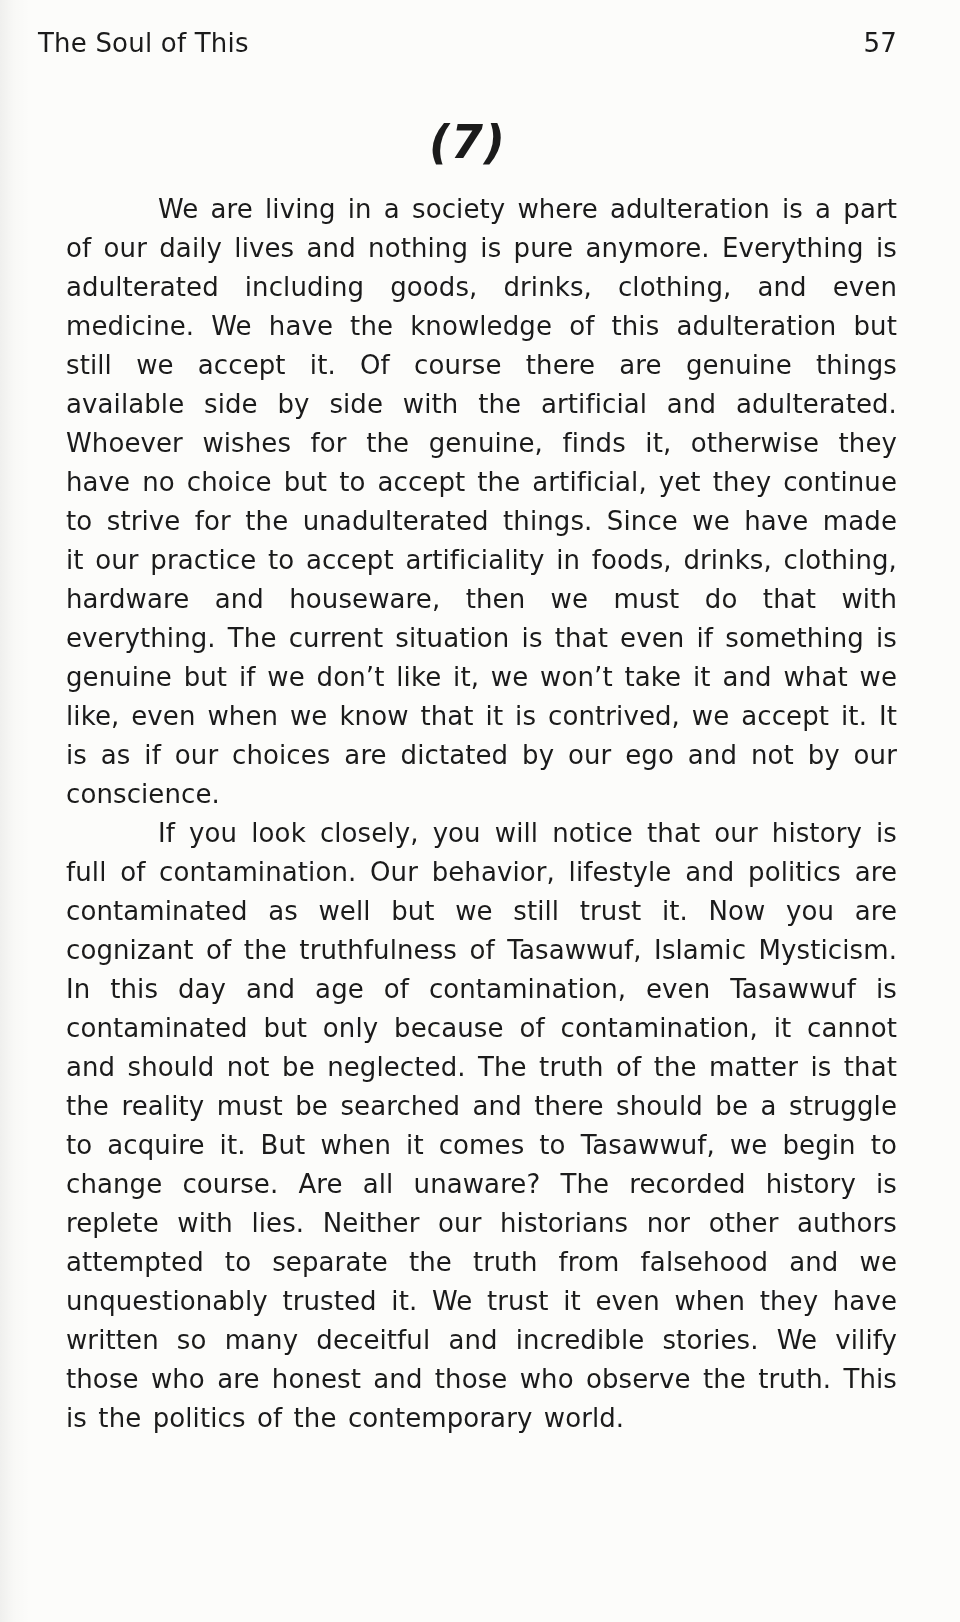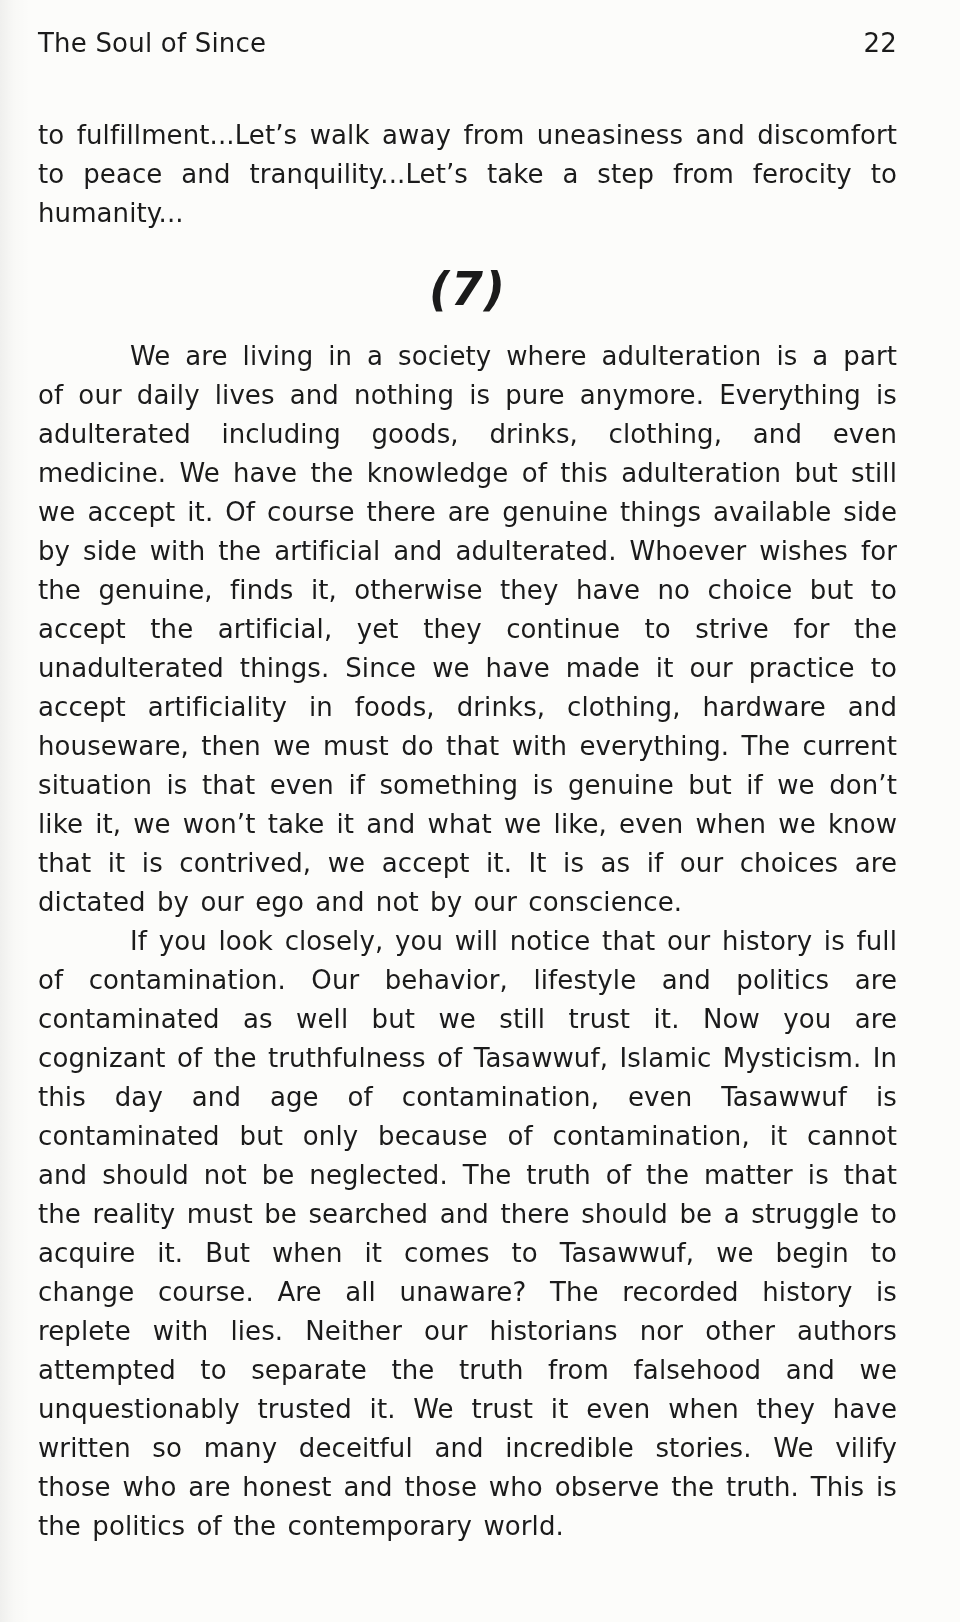--- a/index.html
+++ b/index.html
@@ -36,20 +36,21 @@
   p.para {
     margin: 0;
     font-size: 26px;
     line-height: 39px;
     text-align: justify;
     word-spacing: 3px;
     letter-spacing: 0.1px;
   }
   p.para.indent {
     text-indent: 92px;
+    margin-left: 28px;
   }
   .section-heading {
     margin: 30px 0 22px 0;
     text-align: center;
     font-size: 46px;
     line-height: 52px;
     font-weight: bold;
     font-style: italic;
     letter-spacing: 1px;
   }
@@ -58,27 +59,26 @@
   }
   .italic {
   }
 </style>
 </head>
 <body>
 
 <div class="page">
 
   <header class="page-header">
-    <span class="running-title">The Soul of Since</span>
-    <span class="page-number">22</span>
+    <span class="running-title">The Soul of This</span>
+    <span class="page-number">57</span>
   </header>
 
   <main class="body-text">
 
-    <p class="para continuation">to fulfillment...Let’s walk away from uneasiness and discomfort to peace and tranquility...Let’s take a step from ferocity to humanity...</p>
 
     <h2 class="section-heading">(7)</h2>
 
     <p class="para indent">We are living in a society where adulteration is a part of our daily lives and nothing is pure anymore. Everything is adulterated including goods, drinks, clothing, and even medicine. We have the knowledge of this adulteration but still we accept it. Of course there are genuine things available side by side with the artificial and adulterated. Whoever wishes for the genuine, finds it, otherwise they have no choice but to accept the artificial, yet they continue to strive for the unadulterated things. Since we have made it our practice to accept artificiality in foods, drinks, clothing, hardware and houseware, then we must do that with everything. The current situation is that even if something is genuine but if we don’t like it, we won’t take it and what we like, even when we know that it is contrived, we accept it. It is as if our choices are dictated by our ego and not by our conscience.</p>
 
     <p class="para indent"><span>If you look closely, you will notice that our history is full of contamination. Our behavior, lifestyle and politics are contaminated as well but we still trust it. Now you are cognizant of the truthfulness of </span><span class="italic">Tasawwuf,</span><span> Islamic Mysticism. In this day and age of contamination, even </span><span class="italic">Tasawwuf</span><span> is contaminated but only because of contamination, it cannot and should not be neglected. The truth of the matter is that the reality must be searched and there should be a struggle to acquire it. But when it comes to </span><span class="italic">Tasawwuf,</span><span> we begin to change course. Are all unaware? The recorded history is replete with lies. Neither our historians nor other authors attempted to separate the truth from falsehood and we unquestionably trusted it. We trust it even when they have written so many deceitful and incredible stories. We vilify those who are honest and those who observe the truth. This is the politics of the contemporary world.</span></p>
 
   </main>
 
 </div>

